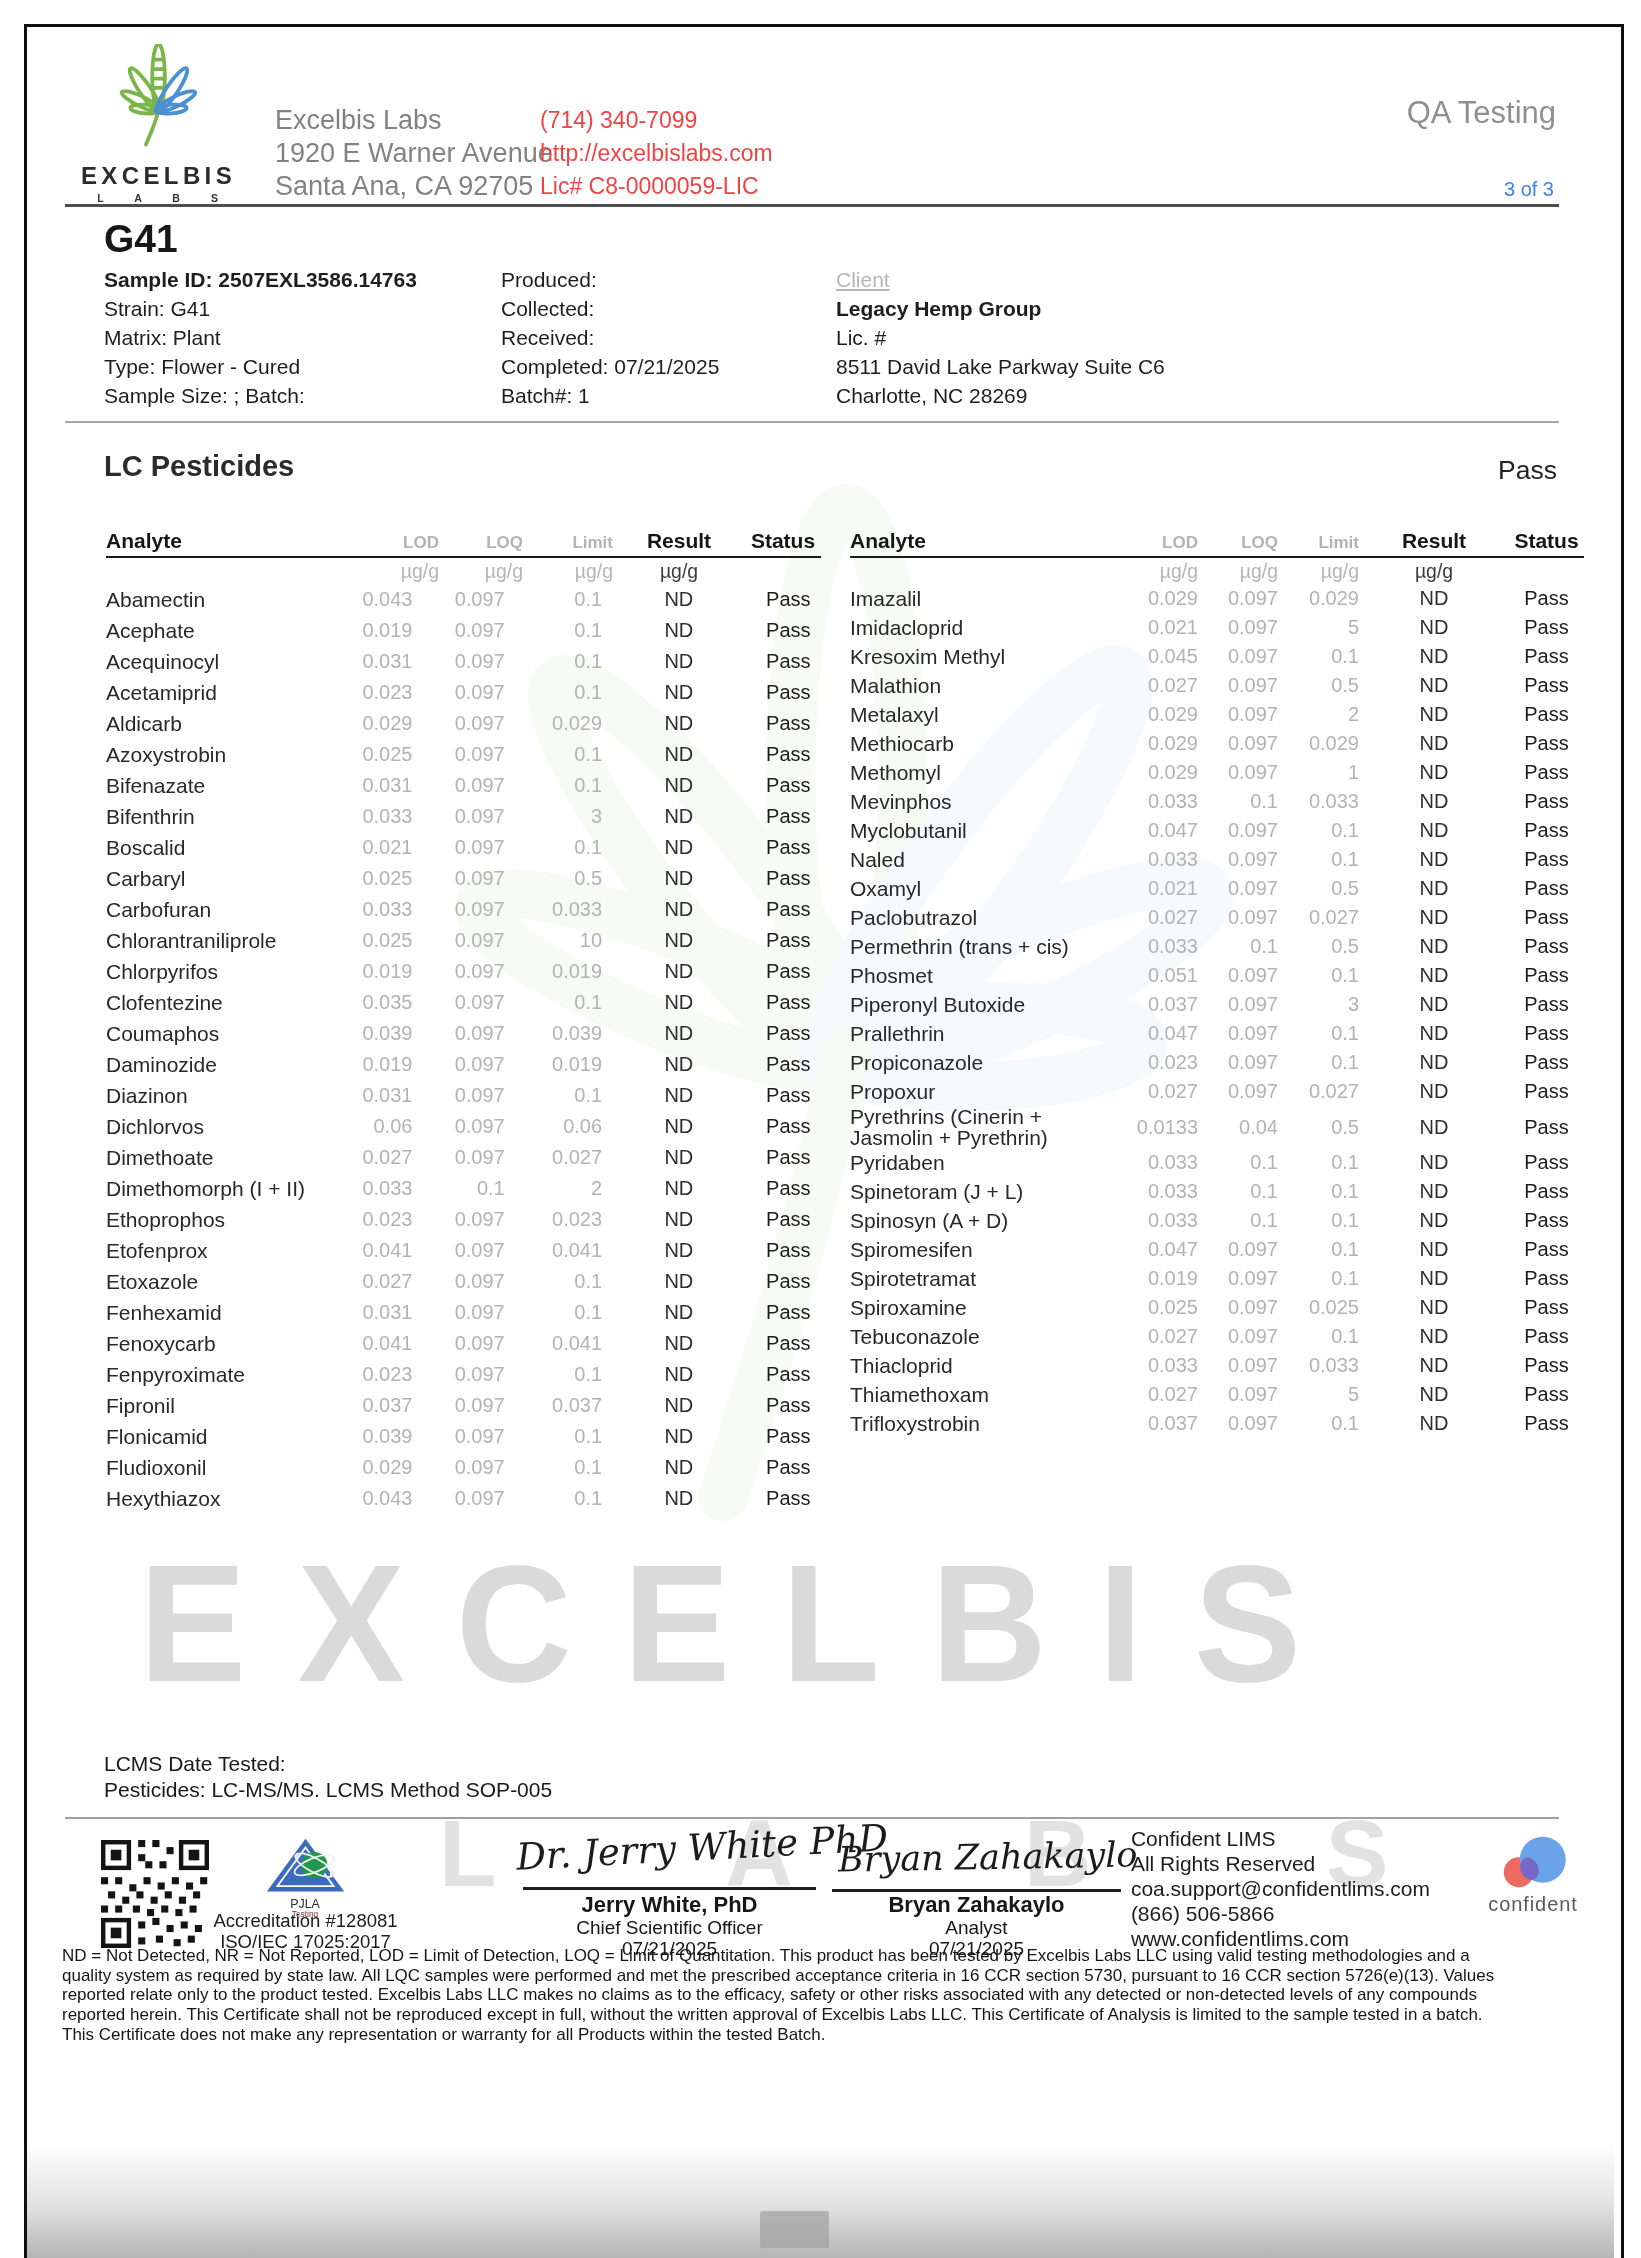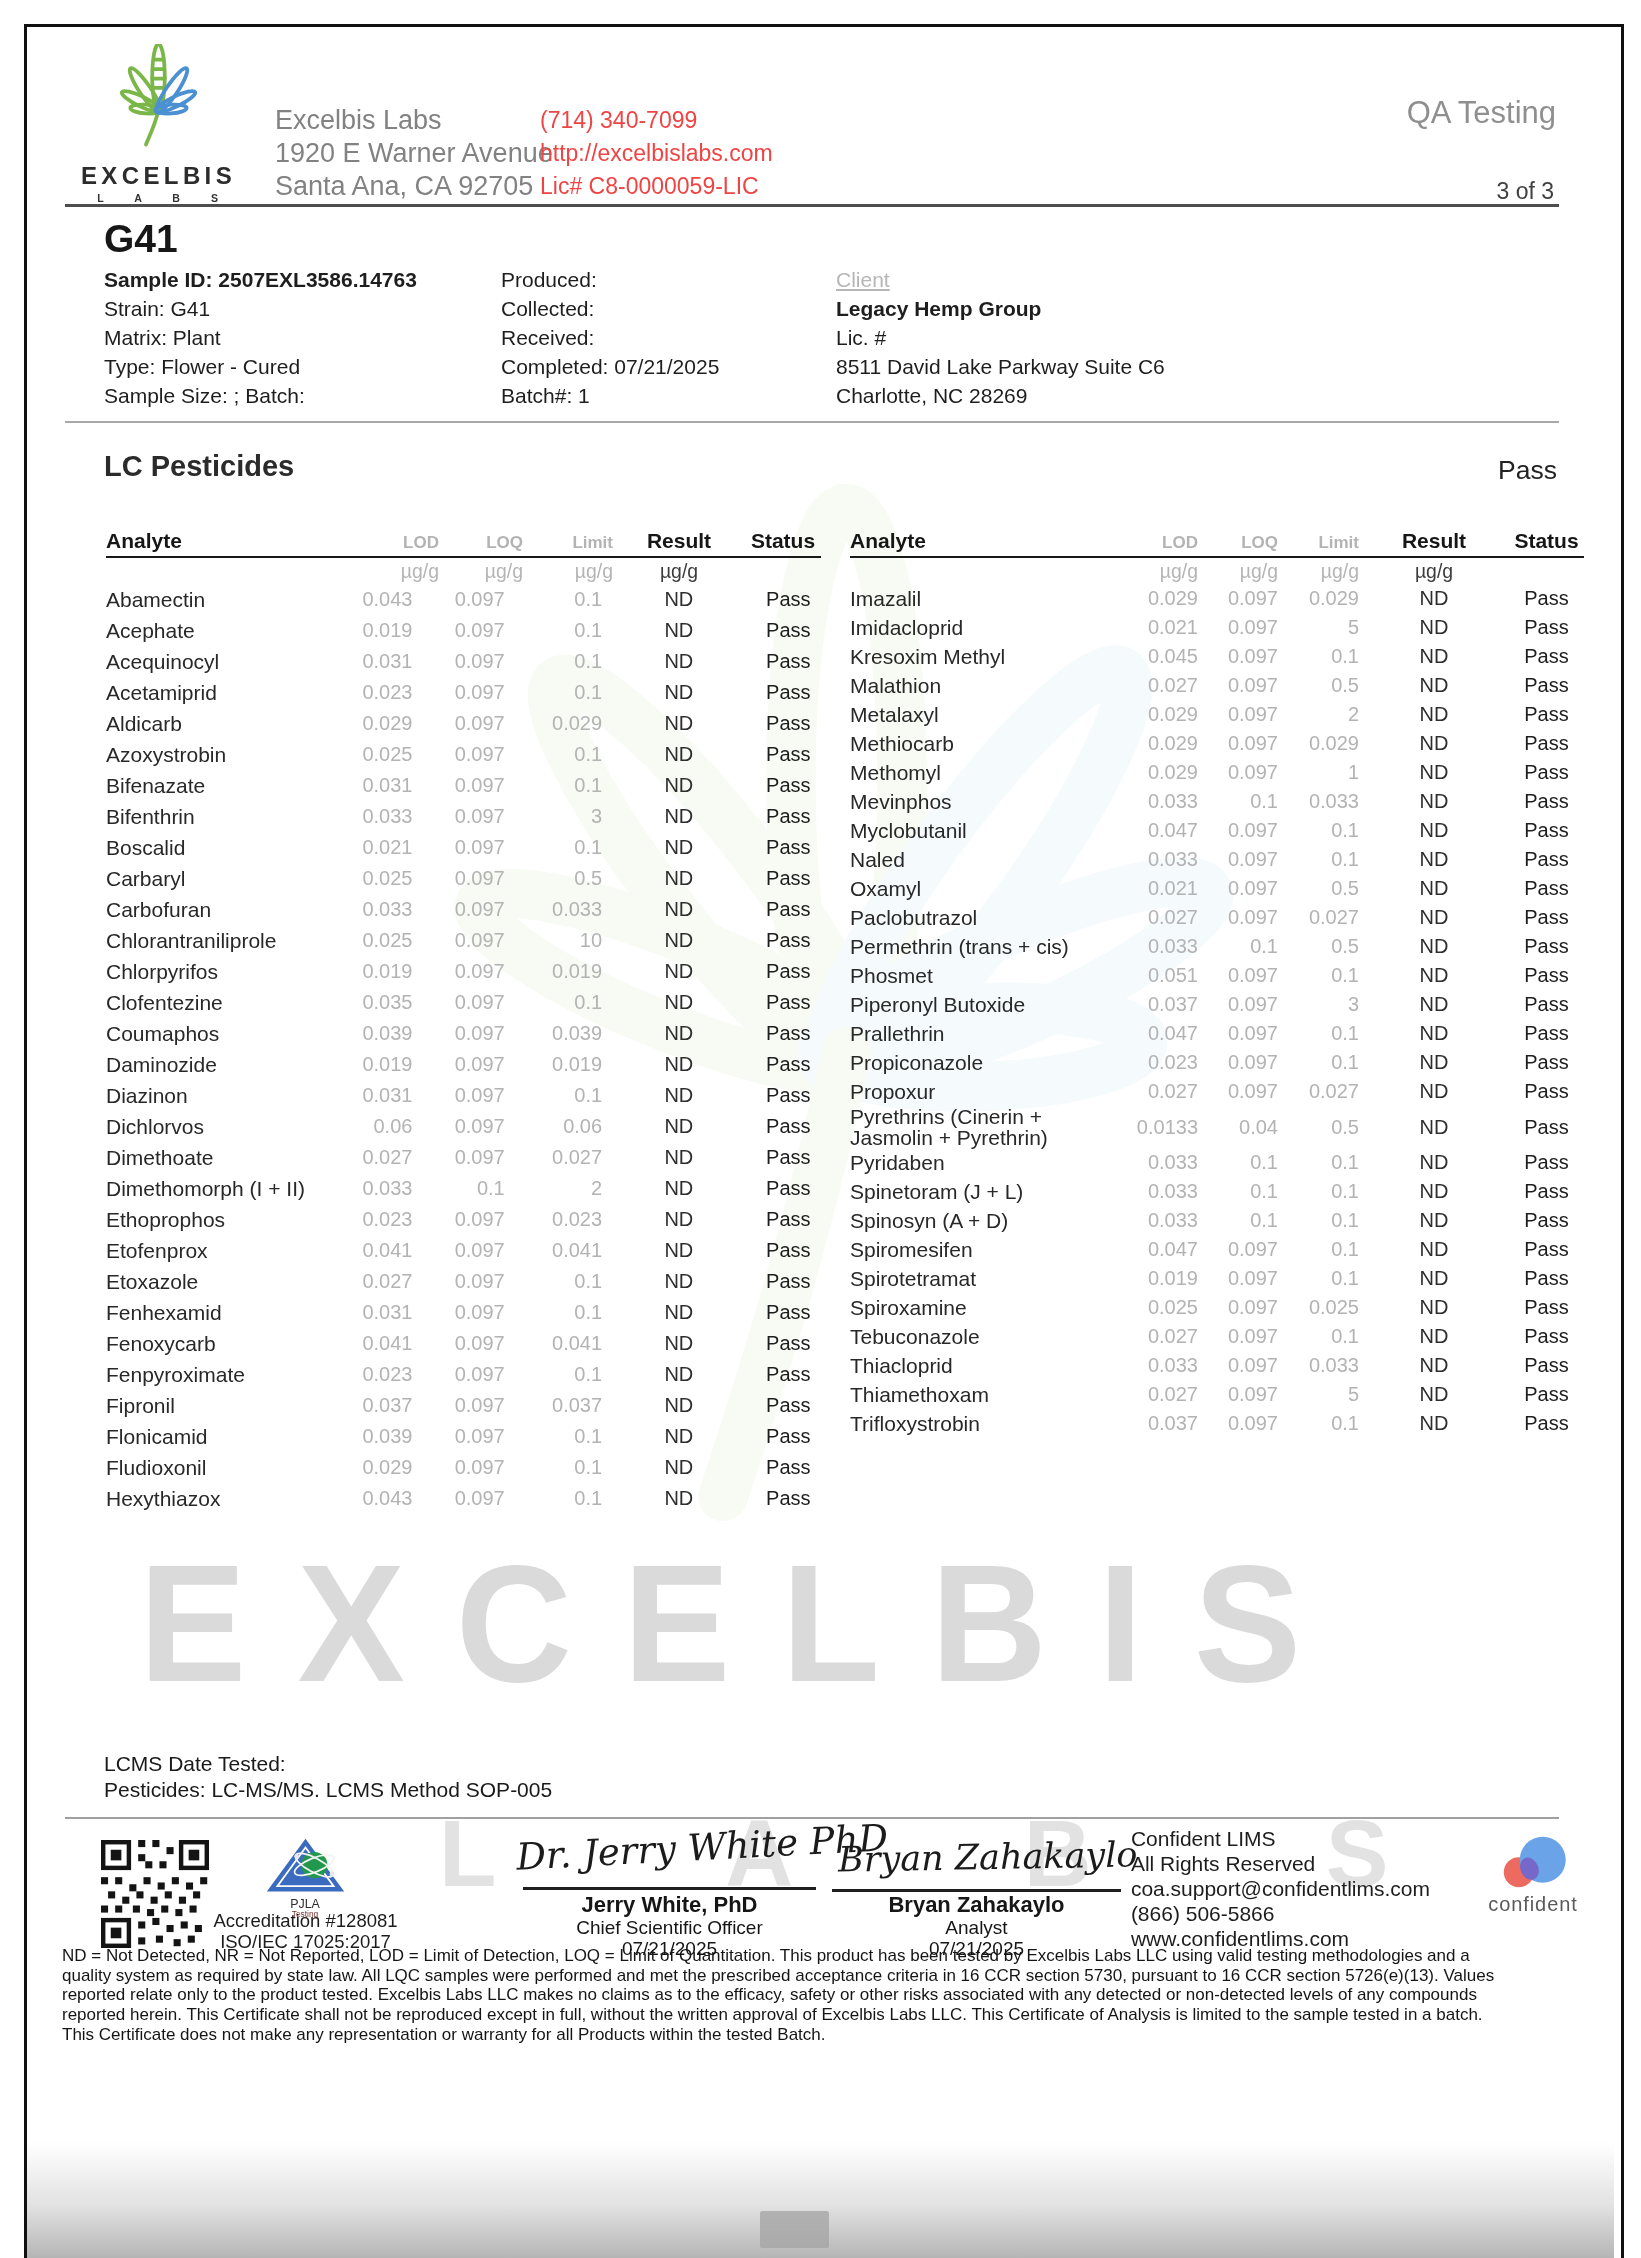--- a/index.html
+++ b/index.html
@@ -14,21 +14,21 @@
   .bottom-blob{left:760px;top:2211px;width:69px;height:37px;background:#a3a3a3;opacity:.75;border-radius:2.6px;}
   
   .wm-excelbis{left:139px;top:1531px;width:1412px;font-size:161px;font-weight:700;
     letter-spacing:51px;color:#dadada;white-space:nowrap;transform:scaleY(1.04);}
   .wm-labs{left:439px;top:1800px;font-size:94px;font-weight:700;letter-spacing:104px;color:#e2e2e2;white-space:nowrap;}
   .wm-leaf{left:229px;top:459px;opacity:.5;pointer-events:none;}
   
   .lab-info{left:275px;top:104px;font-size:27px;line-height:33px;color:#828282;}
   .contact-info{left:540px;top:104px;font-size:23px;line-height:33px;color:#ef4444;}
   .qa-testing{right:86px;top:95px;font-size:31px;color:#8f8f8f;}
-  .page-num{right:88px;top:178px;font-size:23px;color:#404040;}
+  .page-num{right:88px;top:178px;font-size:20px;color:#3b82f6;}
   .header-rule{left:65px;top:204px;width:1494px;height:2.6px;background:#4e4e4e;}
   .logo-box{left:78px;top:44px;width:161px;text-align:center;}
   .logo-word{font-size:24px;font-weight:700;letter-spacing:4.4px;color:#2c2c2c;margin-top:1.8px;}
   .logo-sub{font-size:10.6px;font-weight:600;letter-spacing:14px;color:#333;margin-top:2.6px;padding-left:12.4px;}
   
   .title-g41{left:104px;top:217px;font-size:39px;font-weight:700;color:#171717;}
   .info-col{font-size:21px;line-height:29px;color:#1e1e1e;}
   .info-col .bold{font-weight:700;}
   .col-a{left:104px;top:265px;}
   .col-b{left:501px;top:265px;}

